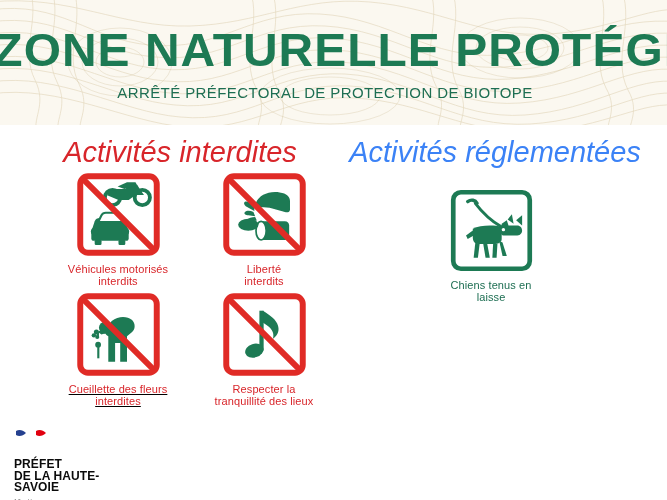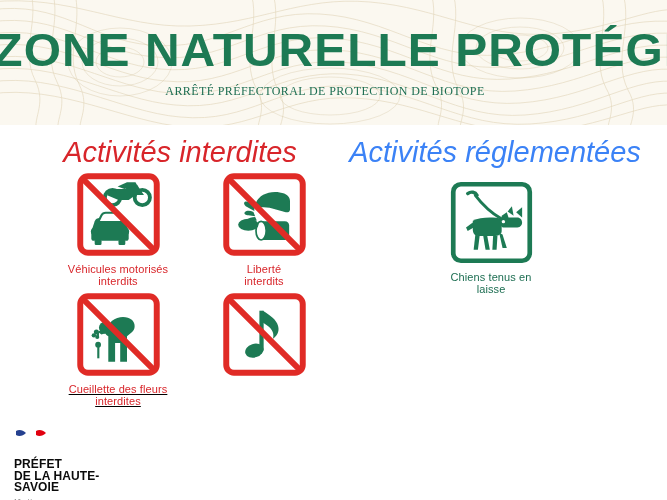--- a/index.html
+++ b/index.html
@@ -29,22 +29,22 @@
     font-size:47px;
     letter-spacing:1px;
     color:#1d7a54;
     transform:scaleX(1.02);
     white-space:nowrap;
     line-height:52px;
   }
   .subtitle{
     position:absolute;left:0;top:84px;width:650px;
     text-align:center;
-    font-family:Liberation Serif, serif;
-    font-size:12px;
+    font-family:Liberation Sans, sans-serif;
+    font-size:15px;
     letter-spacing:.4px;
     color:#1d6e52;
     white-space:nowrap;
   }
 
   
   .sec-head{
     position:absolute;top:136px;
     font-size:29px;font-style:italic;font-weight:400;
     white-space:nowrap;
@@ -61,21 +61,21 @@
   }
   .cap.red{color:#d8252a;}
   .cap.green{color:#1d6e52;}
 
   
   #cell-vehicles{left:54px;top:172px;width:128px;}
   #cell-waste   {left:200px;top:172px;width:128px;}
   #cell-flowers {left:54px;top:292px;width:128px;text-decoration:underline;}
   #cell-noise   {left:200px;top:292px;width:128px;}
   
-  #cell-dogs    {left:426px;top:180px;width:130px;text-align:center;}
+  #cell-dogs    {left:426px;top:188px;width:130px;text-align:center;}
   #cell-bivouac {left:426px;top:292px;width:130px;}
 
   
   .footer{position:absolute;left:0;top:420px;width:667px;height:80px;background:#fff;}
   .marianne{position:absolute;left:14px;top:8px;width:120px;}
   .flag{display:block;width:42px;height:14px;}
   .rf-name{
     margin-top:17px;
     font-family:"Liberation Sans",sans-serif;
     font-weight:700;font-size:12px;line-height:11.5px;
@@ -209,20 +209,24 @@
       <svg viewBox="0 0 100 100" width="85" height="85">
         <rect x="5" y="5" width="90" height="90" rx="9" ry="9" fill="#fff" stroke="#e02b26" stroke-width="7"></rect>
         <g fill="#1d7a54">
           <path d="M48,22 C56,27 64,32 66,40 C68,47 64,52 60,55 C62,47 58,42 48,36 Z"></path>
           <rect x="44" y="22" width="5" height="47"></rect>
           <ellipse cx="38" cy="69" rx="11" ry="8" transform="rotate(-18 38 69)"></ellipse>
         </g>
         <line x1="11" y1="11" x2="89" y2="89" stroke="#e02b26" stroke-width="7" stroke-linecap="round"></line>
       </svg>
     </div>
+    <div class="cap red">
+      <span>Respecter la</span><br>
+      <span>tranquillité des lieux</span>
+    </div>
   </div>
 
   <div class="cell" id="cell-dogs">
     <div class="frame">
       <svg viewBox="0 0 100 100" width="85" height="85">
         <rect x="5" y="5" width="90" height="90" rx="9" ry="9" fill="#fff" stroke="#1d7a54" stroke-width="5.5"></rect>
         <path d="M22,16 C26,13 31,14 33,18" fill="none" stroke="#1d7a54" stroke-width="4" stroke-linecap="round"></path>
         <path d="M31,18 C40,30 52,40 62,46" fill="none" stroke="#1d7a54" stroke-width="3.4" stroke-linecap="round"></path>
         <g fill="#1d7a54">
           <path d="M28,48 C36,44 52,43 62,46 L62,60 C62,64 58,66 52,66 L36,66 C30,66 28,63 28,58 Z"></path>

